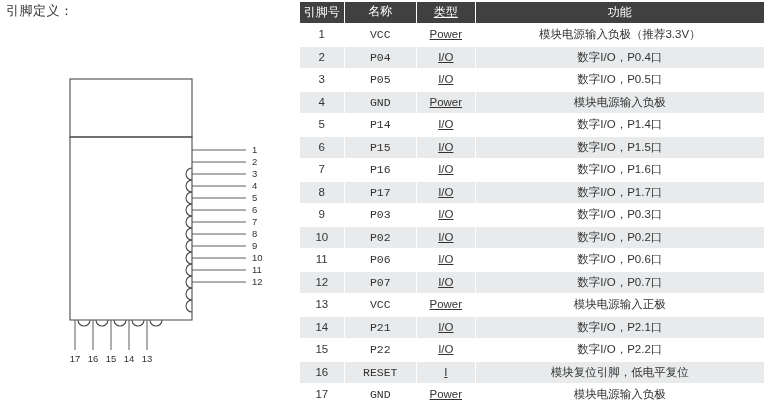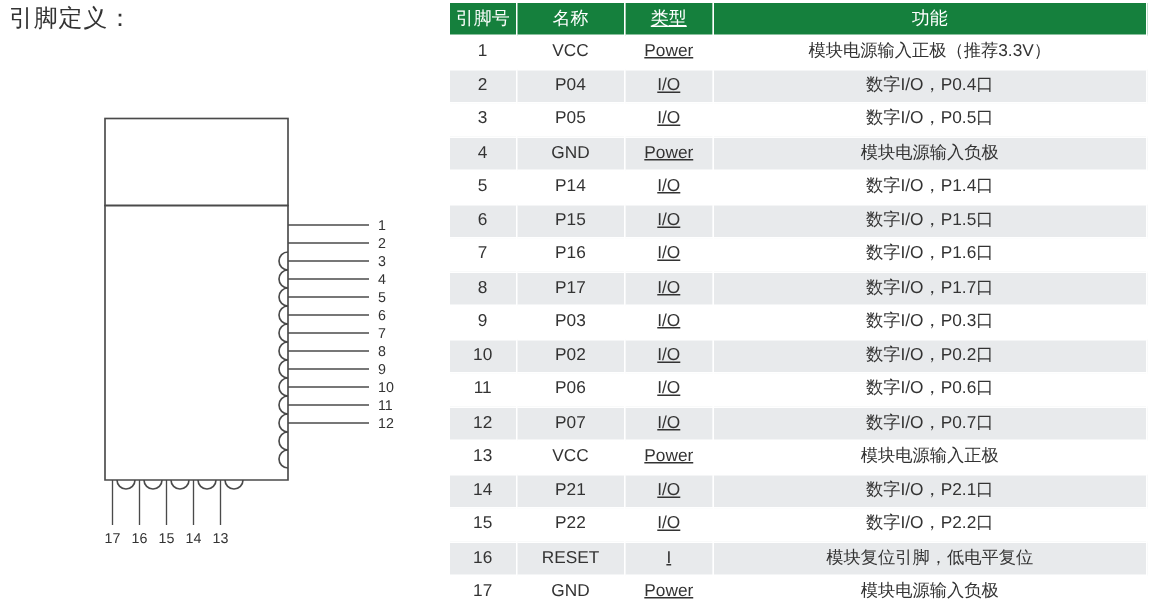--- a/index.html
+++ b/index.html
@@ -12,21 +12,21 @@
     height: 409px;
     font-family: "Liberation Sans", sans-serif;
     color: #333333;
     overflow: hidden;
     position: relative;
   }
   #page-title {
     position: absolute;
     left: 6px;
     top: 2px;
-    font-size: 16px;
+    font-size: 13px;
     color: #333333;
     letter-spacing: 0.5px;
   }
   
   #diagram {
     position: absolute;
     left: 0;
     top: 24px;
     width: 296px;
     height: 380px;
@@ -34,41 +34,41 @@
   
   #pin-table {
     position: absolute;
     left: 299px;
     top: 1px;
     width: 466px;
     border-collapse: collapse;
     font-size: 11.5px;
   }
   #pin-table th {
-    background: #15803d;
+    background: #404040;
     color: #ffffff;
     font-weight: normal;
     height: 21px;
     line-height: 21px;
     border: 1px solid #ffffff;
     font-size: 12px;
     padding: 0;
   }
   #pin-table td {
     height: 21.5px;
     line-height: 21.5px;
     text-align: center;
     border: 1px solid #ffffff;
     padding: 0;
     color: #333333;
   }
   #pin-table tr.odd td { background: #ffffff; }
   #pin-table tr.even td { background: #e8eaec; }
   .col-num { width: 44px; }
-  .col-name { width: 72px; }
+  .col-name { width: 72px; font-family: Liberation Mono, monospace; }
   .col-type { width: 58px; text-decoration: underline; }
   .col-func { width: 292px; }
 </style>
 </head>
 <body>
 
 <div id="page-title">引脚定义：</div>
 
 <div id="diagram">
   <svg width="296" height="380" viewBox="0 0 296 380">
@@ -158,21 +158,21 @@
       <th class="col-name">名称</th>
       <th class="col-type">类型</th>
       <th class="col-func">功能</th>
     </tr>
   </thead>
   <tbody id="pin-table-body">
       <tr class="odd">
         <td class="col-num">1</td>
         <td class="col-name">VCC</td>
         <td class="col-type">Power</td>
-        <td class="col-func">模块电源输入正极（推荐3.3V）</td>
+        <td class="col-func">模块电源输入负极（推荐3.3V）</td>
       </tr>
       <tr class="even">
         <td class="col-num">2</td>
         <td class="col-name">P04</td>
         <td class="col-type">I/O</td>
         <td class="col-func">数字I/O，P0.4口</td>
       </tr>
       <tr class="odd">
         <td class="col-num">3</td>
         <td class="col-name">P05</td>

